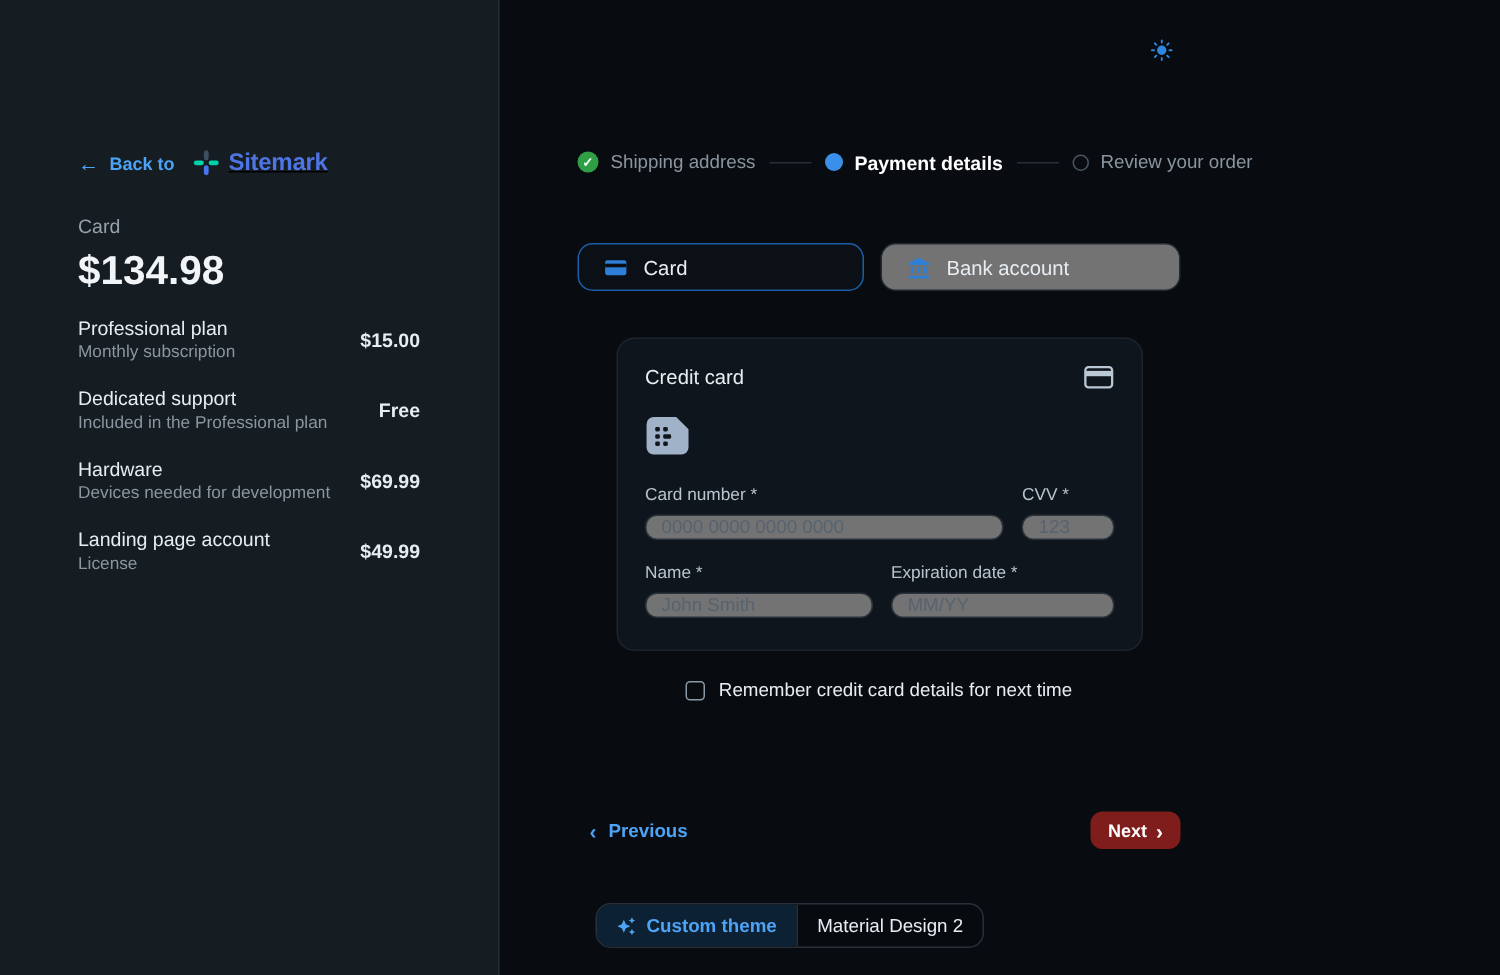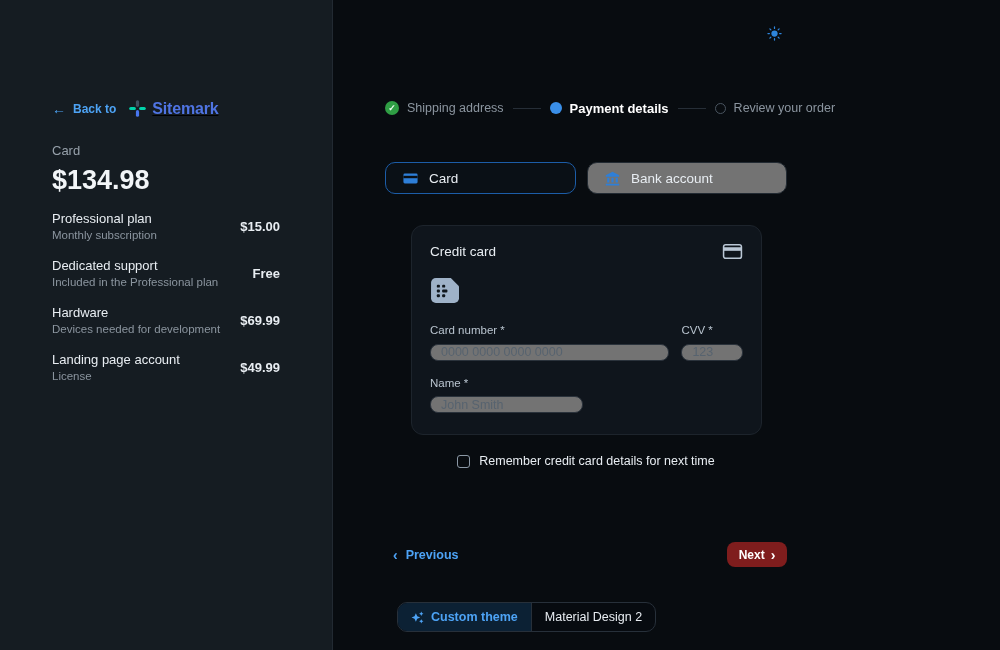--- a/index.html
+++ b/index.html
@@ -217,20 +217,24 @@
       <div class="field f-cvv">
         <label>CVV *</label>
         <input type="text" placeholder="123" style="">
       </div>
     </div>
 
     <div class="form-row">
       <div class="field f-name">
         <label>Name *</label>
         <input type="text" placeholder="John Smith" style="">
+      </div>
+      <div class="field f-exp">
+        <label>Expiration date *</label>
+        <input type="text" placeholder="MM/YY" style="">
       </div>
     </div>
   </section>
 
   <div class="remember">
     <span class="checkbox"></span>
     <span class="remember-label">Remember credit card details for next time</span>
   </div>
 
   <div class="nav-row">

